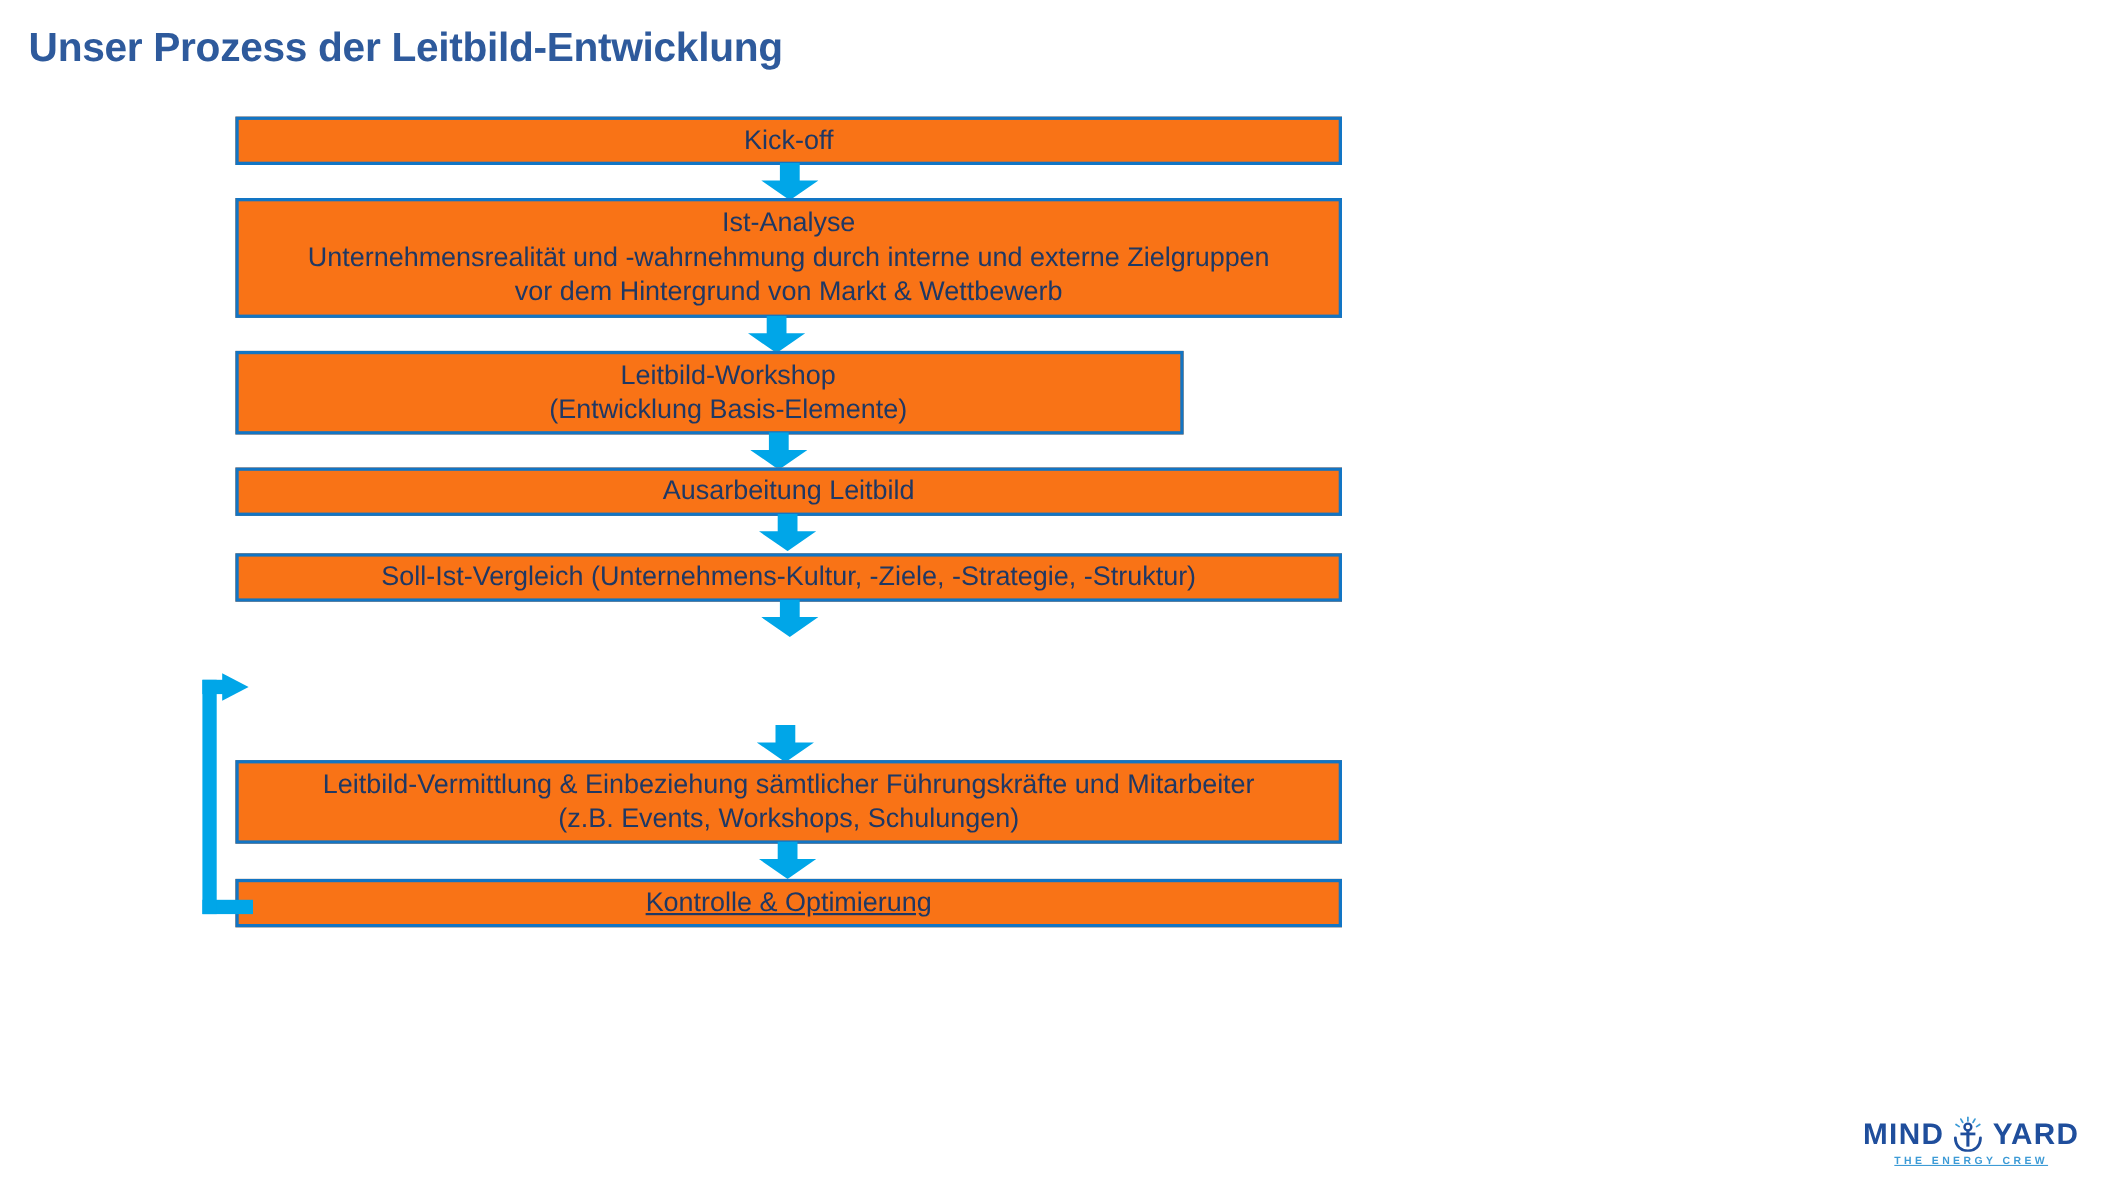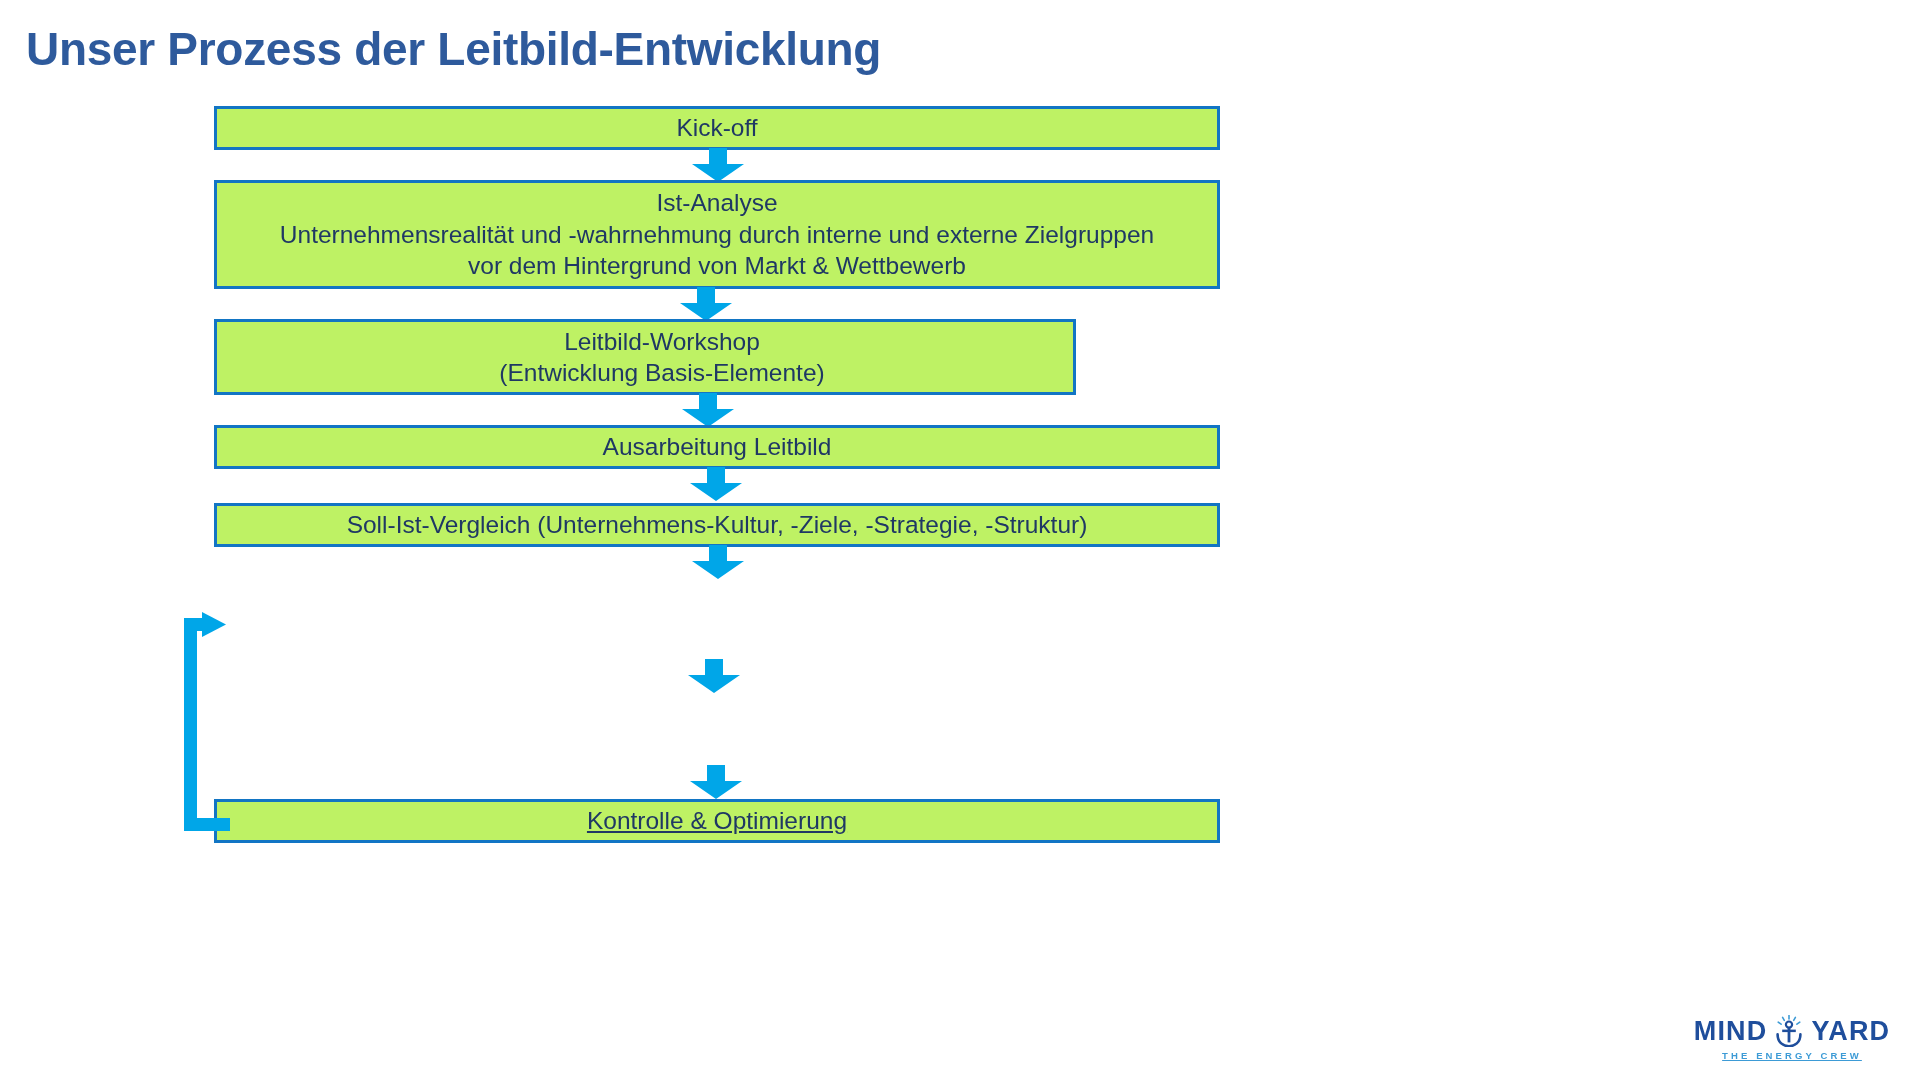--- a/index.html
+++ b/index.html
@@ -15,40 +15,40 @@
     width: 1920px;
     height: 1079px;
     background: #ffffff;
   }
 
   
   .page-title {
     position: absolute;
     left: 26px;
     top: 22px;
-    font-size: 46px;
+    font-size: 37px;
     font-weight: bold;
     color: #2E5A9C;
     letter-spacing: -0.3px;
     white-space: nowrap;
   }
 
   
   .flow {
     position: absolute;
     left: 0;
     top: 0;
     width: 1920px;
     height: 1079px;
   }
 
   .node {
     position: absolute;
     border: 3px solid #1275C4;
-    background: #bef264;
+    background: #f97316;
     display: flex;
     align-items: center;
     justify-content: center;
     text-align: center;
     color: #1F3864;
     font-size: 24.5px;
     line-height: 1.28;
     padding: 4px 14px;
     white-space: pre-line;
   }
@@ -147,20 +147,22 @@
       </svg>
     </div>
 
 
     <div class="arrow-down" style="left:688px; top:659px; width:52px; height:34px;">
       <svg viewBox="0 0 52 34" preserveAspectRatio="none">
         <polygon points="17,0 35,0 35,16 52,16 26,34 0,16 17,16" fill="#00A6E8"></polygon>
       </svg>
     </div>
 
+    <div class="node" style="left:214px; top:691px; width:1006px; height:76px;">Leitbild-Vermittlung &amp; Einbeziehung sämtlicher Führungskräfte und Mitarbeiter
+(z.B. Events, Workshops, Schulungen)</div>
 
     <div class="arrow-down" style="left:690px; top:765px; width:52px; height:34px;">
       <svg viewBox="0 0 52 34" preserveAspectRatio="none">
         <polygon points="17,0 35,0 35,16 52,16 26,34 0,16 17,16" fill="#00A6E8"></polygon>
       </svg>
     </div>
 
     <div class="node" style="left:214px; top:799px; width:1006px; height:44px;text-decoration:underline;">Kontrolle &amp; Optimierung</div>
 
     <div class="loop" style="left:176px; top:596px; width:110px; height:240px;">

